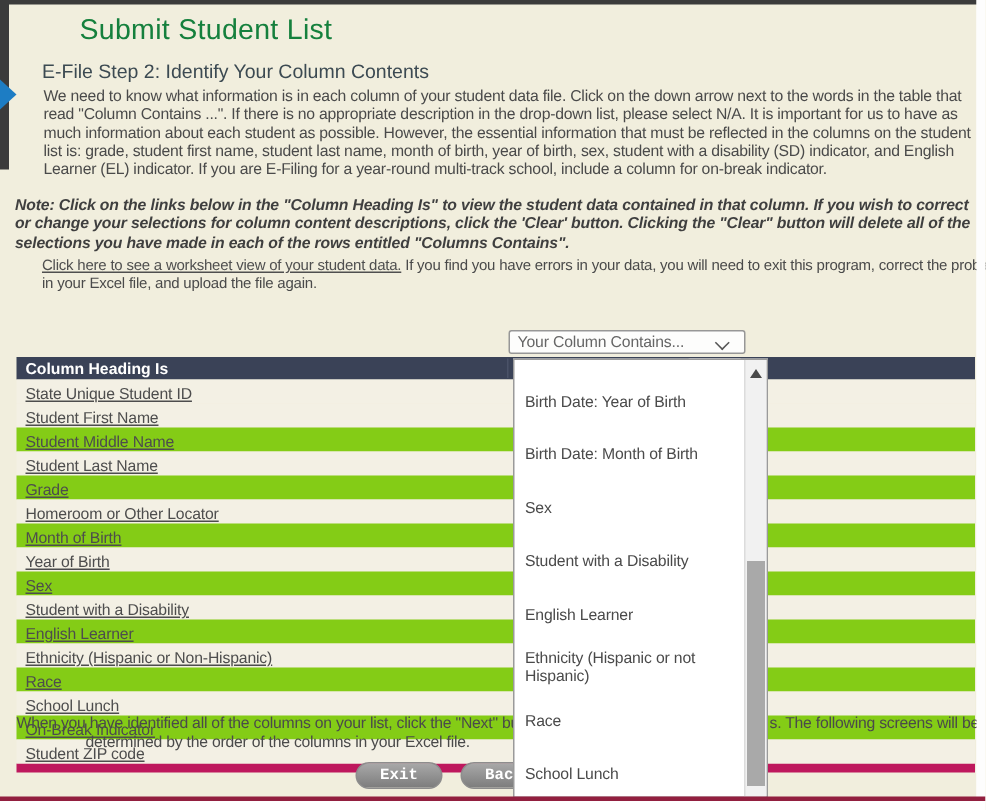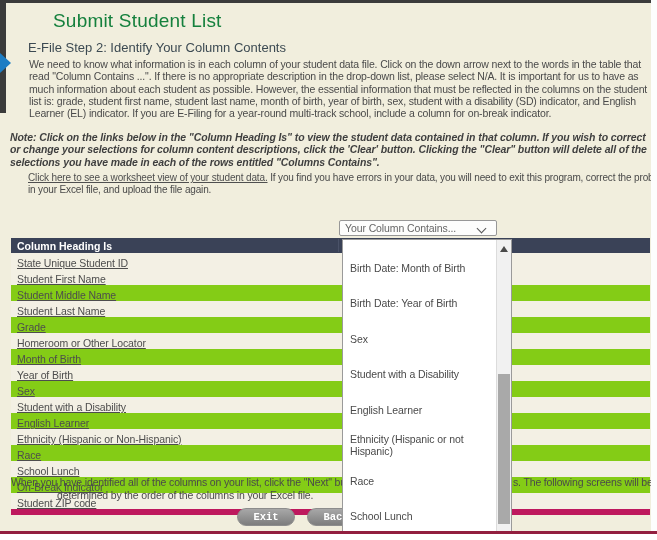--- a/index.html
+++ b/index.html
@@ -161,22 +161,22 @@
 
   <div class="footer-t1">When you have identified all of the columns on your list, click the "Next" button to p</div>
   <div class="footer-t2">s. The following screens will be</div>
   <div class="footer-t3">determined by the order of the columns in your Excel file.</div>
 
   <button class="pill exit">Exit</button>
   <button class="pill back">Back</button>
 
   <div class="popup">
     <div class="popup-items">
+      <div class="popup-item">Birth Date: Year of Birth</div>
       <div class="popup-item">Birth Date: Month of Birth</div>
-      <div class="popup-item">Birth Date: Year of Birth</div>
       <div class="popup-item">Sex</div>
       <div class="popup-item">Student with a Disability</div>
       <div class="popup-item">English Learner</div>
       <div class="popup-item">Ethnicity (Hispanic or not Hispanic)</div>
       <div class="popup-item">Race</div>
       <div class="popup-item">School Lunch</div>
     </div>
     <div class="scrollbar">
       <div class="scroll-up">
           <span class="tri"></span>

